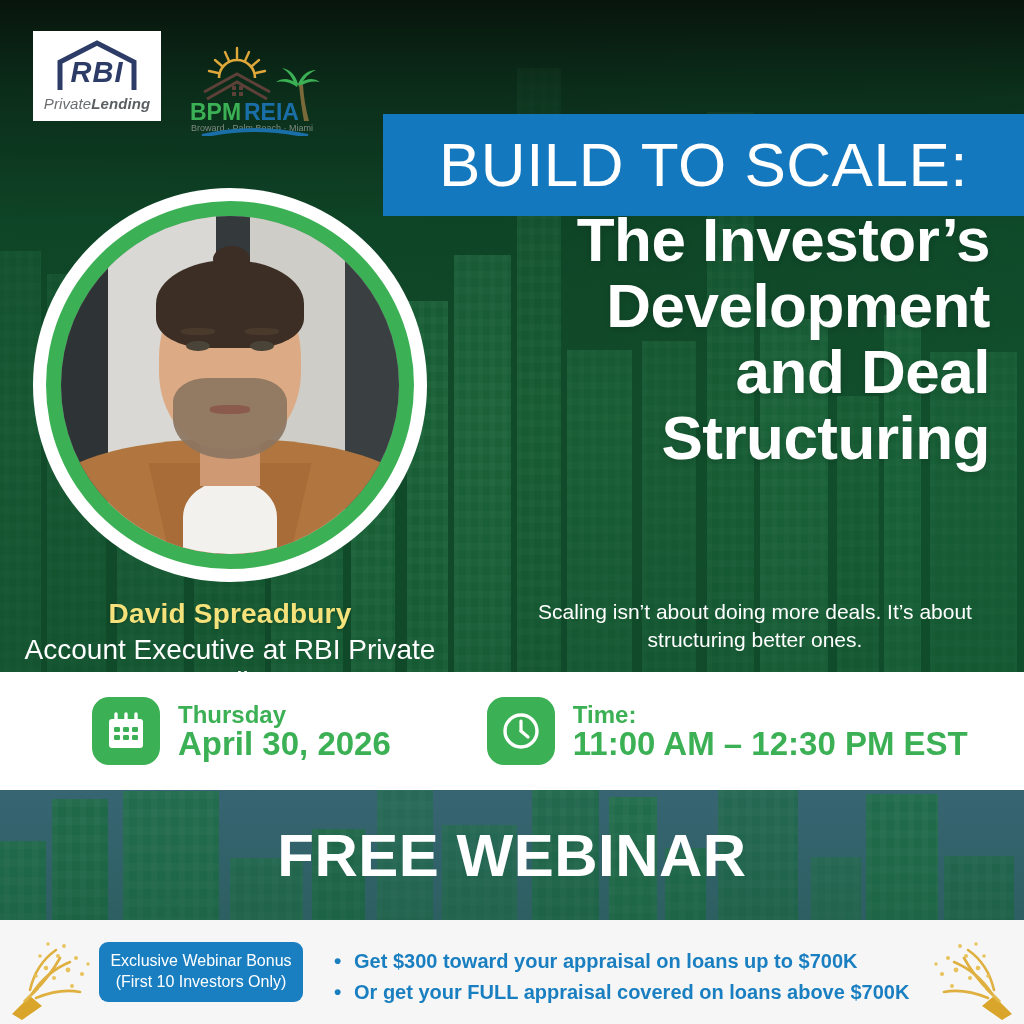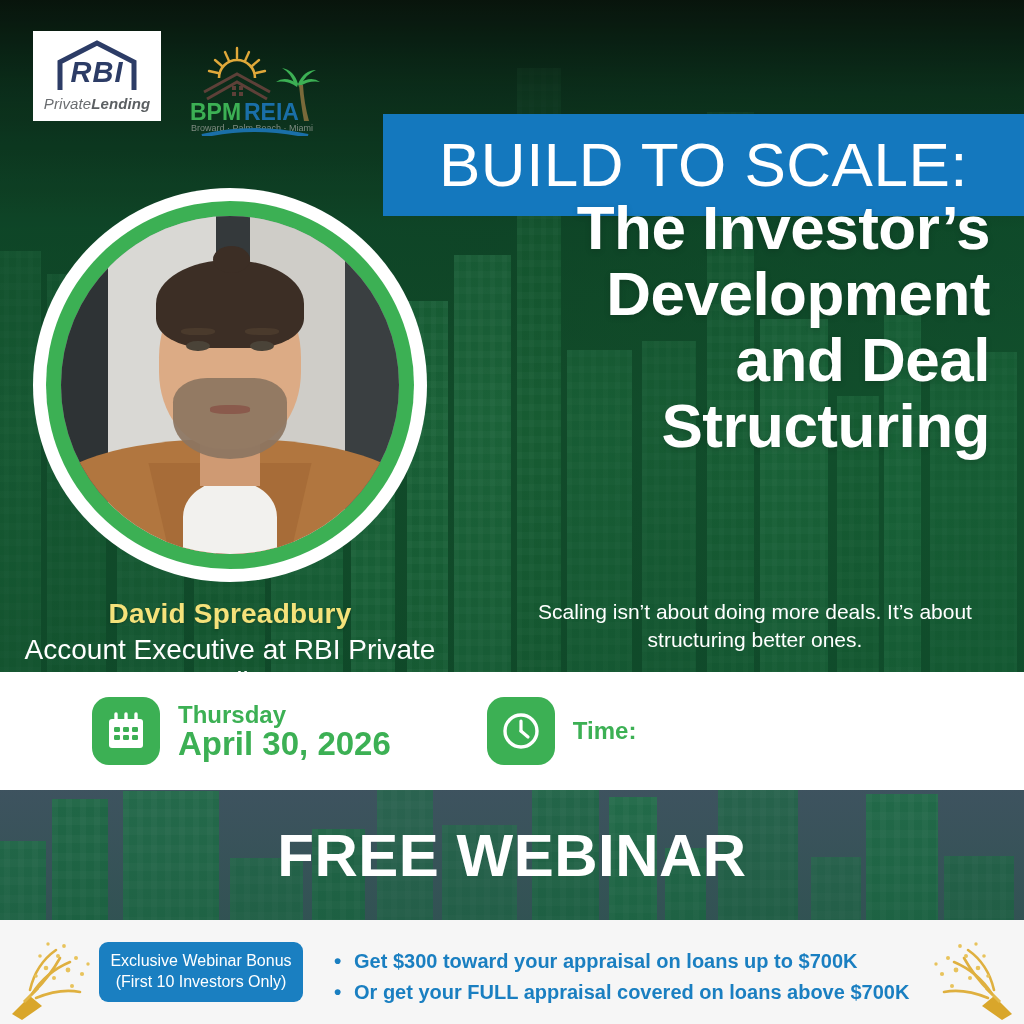--- a/index.html
+++ b/index.html
@@ -33,21 +33,21 @@
   .blue-bar {
     position:absolute; left:383px; top:70px; width:641px; height:102px;
     background:#1478be; display:flex; align-items:center; justify-content:center;margin-top:44px;
   }
   .blue-bar span {
     color:#ffffff; font-size:62px; font-weight:400; letter-spacing:.5px; line-height:1;
     font-family:"Liberation Sans", sans-serif;
   }
 
   
-  .title-block { position:absolute; right:34px; top:195px; width:600px; text-align:right; }
+  .title-block { position:absolute; right:34px; top:207px; width:600px; text-align:right; }
   .title-block .line {
     display:block; color:#ffffff; font-weight:700; font-size:62px; line-height:66px;
     letter-spacing:-.5px; text-shadow:0 2px 6px rgba(0,0,0,.15);
   }
   .subtitle {
     position:absolute; right:34px; top:598px; width:470px; text-align:center;
     color:#ffffff; font-size:21px; line-height:28px; font-weight:400;
   }
 
   
@@ -110,21 +110,21 @@
   .dt-clk { margin-left:96px; }
   .ic {
     width:68px; height:68px; border-radius:17px; background:#3cb054;
     display:flex; align-items:center; justify-content:center; flex:0 0 auto;
   }
   .dt-text { margin-left:18px; line-height:1; }
   .dt-small { color:#3cb054; font-size:24px; font-weight:700; display:block; }
   .dt-big { color:#3cb054; font-size:33px; font-weight:700; display:block; }
 
   
-  .freestrip { position:absolute; left:0; top:790px; width:1024px; height:130px; overflow:hidden; background:#a21caf; }
+  .freestrip { position:absolute; left:0; top:790px; width:1024px; height:130px; overflow:hidden; background:#8b5cf6; }
   .freestrip .skyline2 { position:absolute; inset:0; }
   .fs-b { position:absolute; background:#2d7b52; }
   .fs-b::before{
     content:""; position:absolute; inset:0;
     background-image:
       repeating-linear-gradient(to right, rgba(255,255,255,.12) 0 6px, transparent 6px 14px),
       repeating-linear-gradient(to bottom, rgba(255,255,255,.10) 0 8px, transparent 8px 18px);
   }
   .fs-wash { position:absolute; inset:0; background:linear-gradient(180deg, rgba(23,104,64,.72), rgba(21,96,60,.80)); }
   .freestrip span {
@@ -292,20 +292,21 @@
         <svg width="44" height="44" viewBox="0 0 44 44">
           <circle cx="22" cy="22" r="16" fill="none" stroke="#ffffff" stroke-width="3.4"></circle>
           <g stroke="#ffffff" stroke-width="3.2" stroke-linecap="round">
             <line x1="22" y1="22" x2="22" y2="12"></line>
             <line x1="22" y1="22" x2="29" y2="28"></line>
           </g>
         </svg>
       </div>
       <div class="dt-text">
         <span class="dt-small">Time:</span>
+        <span class="dt-big">11:00 AM – 12:30 PM EST</span>
       </div>
     </div>
   </div>
 
   <div class="freestrip">
     <div class="skyline2" id="skyline2">
         <div class="fs-b" style="left: -10px; bottom: 0px; width: 56px; height: 79px; background: rgb(45, 123, 82); opacity: 0.82;"></div>
         <div class="fs-b" style="left: 52px; bottom: 0px; width: 56px; height: 121px; background: rgb(40, 112, 73); opacity: 0.86;"></div>
         <div class="fs-b" style="left: 123px; bottom: 0px; width: 96px; height: 129px; background: rgb(50, 127, 87); opacity: 0.82;"></div>
         <div class="fs-b" style="left: 230px; bottom: 0px; width: 73px; height: 62px; background: rgb(45, 123, 82); opacity: 0.7;"></div>

